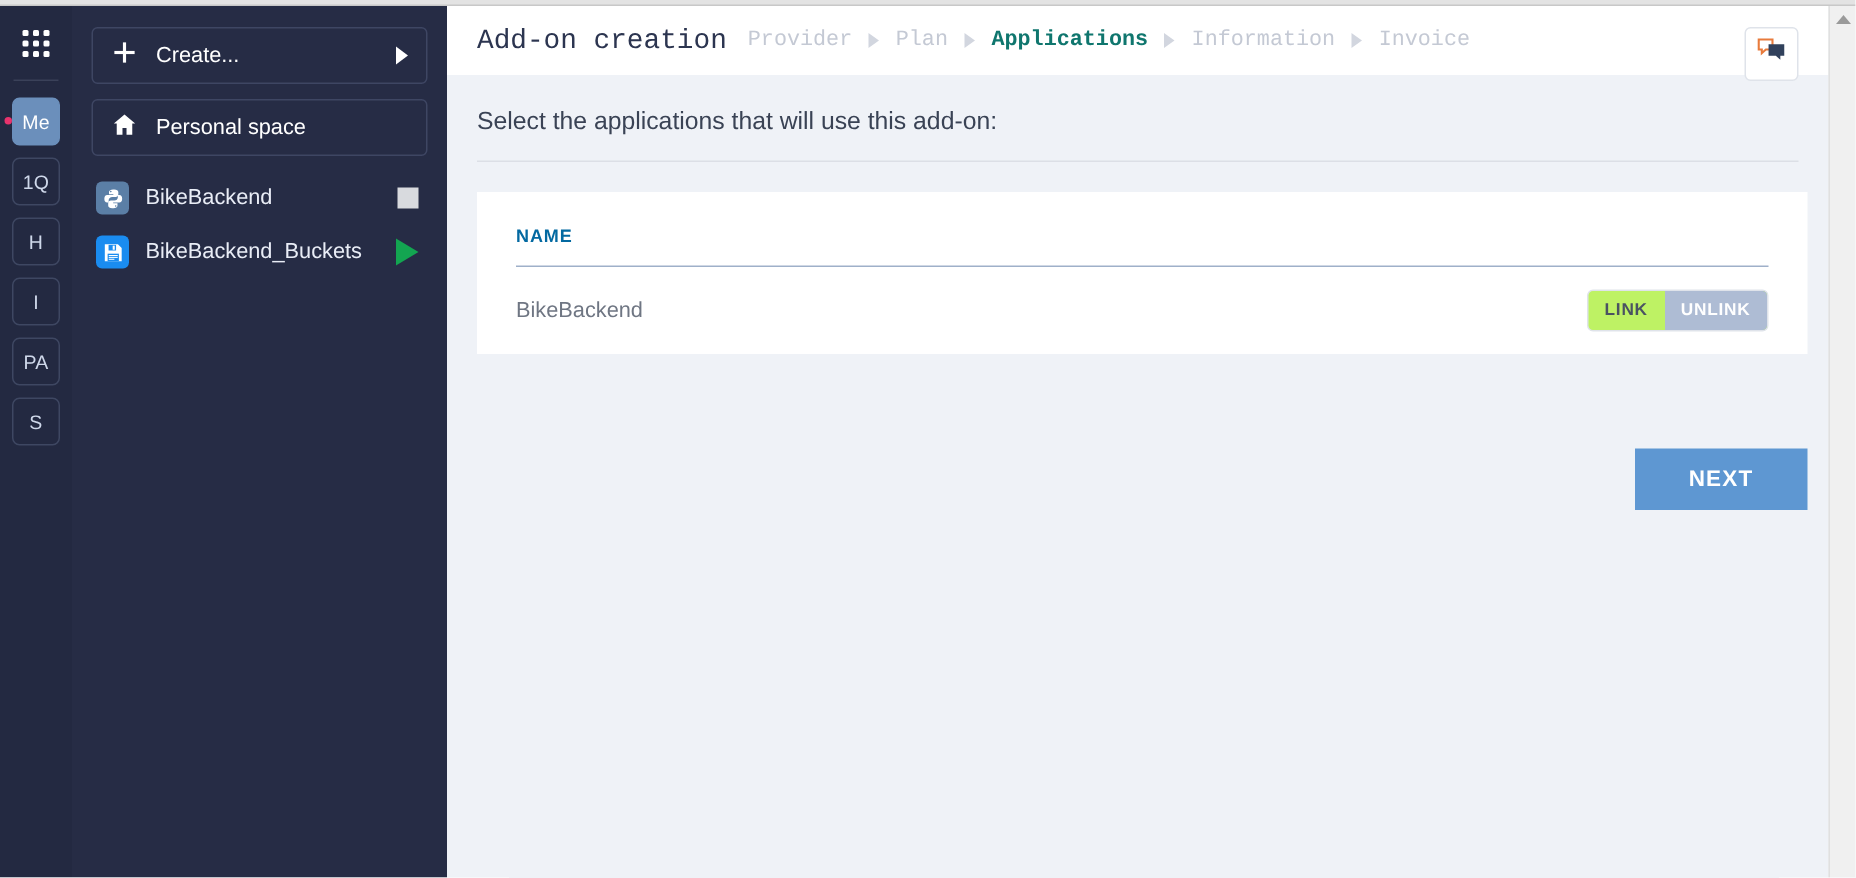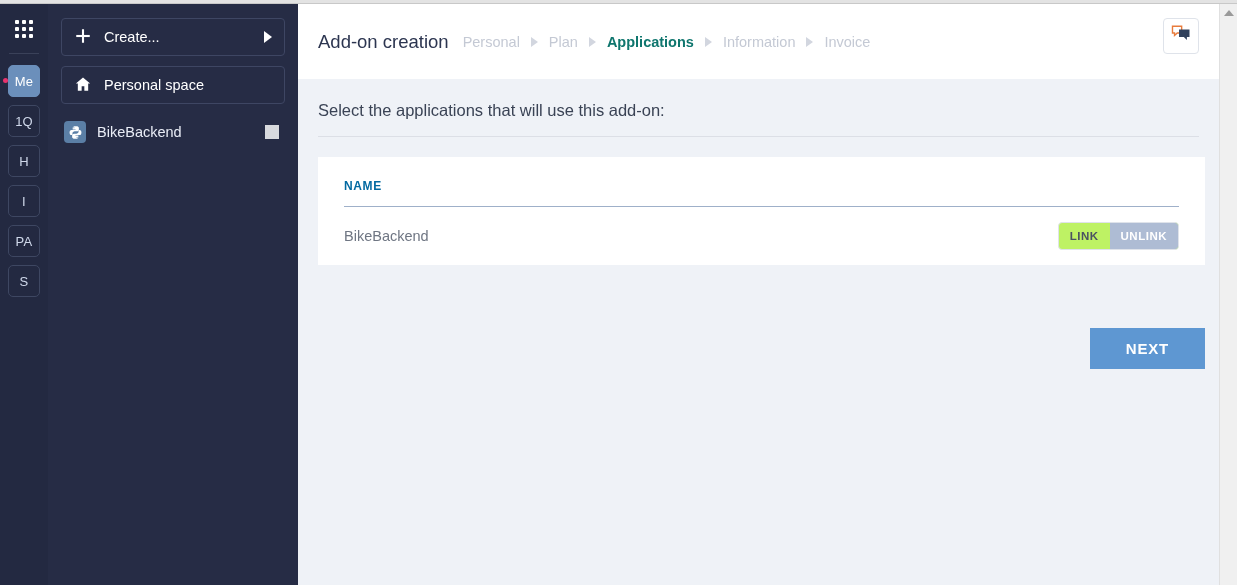--- a/index.html
+++ b/index.html
@@ -180,25 +180,26 @@
   
   .main {
     position: absolute;
     left: 298px; top: 4px;
     width: 921px; height: 581px;
     background: #eff2f7;
   }
 
   .topbar {
     position: relative;
-    height: 75px;
+    height: 46px;
     background: #ffffff;
     display: flex;
     align-items: center;
     padding: 0 36px 0 20px;
+    font-family: Liberation Mono, monospace;
   }
   .page-title {
     font-size: 18.5px;
     color: #2c3550;
     white-space: nowrap;
   }
   .breadcrumb {
     display: flex;
     align-items: center;
     margin-left: 14px;
@@ -383,30 +384,45 @@
       <span class="app-icon python">
         <svg width="15" height="15" viewBox="0 0 24 24" fill="#ffffff">
           <path d="M11.9 2c-2.6 0-4.4.9-4.4 2.9v2.2h4.6v.8H5.6C3.6 7.9 2.5 9.3 2.5 12c0 2.6 1 4.1 3.1 4.1h1.5v-2.4c0-2.1 1.7-3.6 3.8-3.6h3.5c1.8 0 3-1.3 3-3V4.9C17.4 3 15.6 2 13.2 2zm-2.5 1.4c.5 0 .9.4.9.9s-.4.9-.9.9-.9-.4-.9-.9.4-.9.9-.9z"></path>
           <path d="M12.1 22c2.6 0 4.4-.9 4.4-2.9v-2.2h-4.6v-.8h6.5c2 0 3.1-1.4 3.1-4.1 0-2.6-1-4.1-3.1-4.1h-1.5v2.4c0 2.1-1.7 3.6-3.8 3.6H9.6c-1.8 0-3 1.3-3 3v2.2C6.6 21 8.4 22 10.8 22zm2.5-1.4c-.5 0-.9-.4-.9-.9s.4-.9.9-.9.9.4.9.9-.4.9-.9.9z"></path>
         </svg>
       </span>
       <span class="app-name">BikeBackend</span>
       <span class="status-stopped"></span>
     </div>
 
+    <div class="app-row">
+      <span class="app-icon bucket">
+        <svg width="15" height="15" viewBox="0 0 24 24" fill="#ffffff">
+          <path d="M3 3h14l4 4v14H3z" fill="#ffffff"></path>
+          <rect x="7" y="3.6" width="8" height="6" fill="#1a8cf0"></rect>
+          <rect x="11.4" y="4.4" width="2.2" height="4.4" fill="#ffffff"></rect>
+          <rect x="6" y="13" width="12" height="8" fill="#1a8cf0"></rect>
+          <rect x="7.2" y="14.4" width="9.6" height="1.1" fill="#ffffff"></rect>
+          <rect x="7.2" y="16.4" width="9.6" height="1.1" fill="#ffffff"></rect>
+          <rect x="7.2" y="18.4" width="6" height="1.1" fill="#ffffff"></rect>
+        </svg>
+      </span>
+      <span class="app-name">BikeBackend_Buckets</span>
+      <span class="status-running"></span>
+    </div>
 
   </div>
 
   <div class="main">
 
     <div class="topbar">
       <div class="page-title">Add-on creation</div>
 
       <div class="breadcrumb">
-        <span class="crumb">Personal</span>
+        <span class="crumb">Provider</span>
         <span class="crumb-sep"></span>
         <span class="crumb">Plan</span>
         <span class="crumb-sep"></span>
         <span class="crumb active">Applications</span>
         <span class="crumb-sep"></span>
         <span class="crumb">Information</span>
         <span class="crumb-sep"></span>
         <span class="crumb">Invoice</span>
       </div>
 

